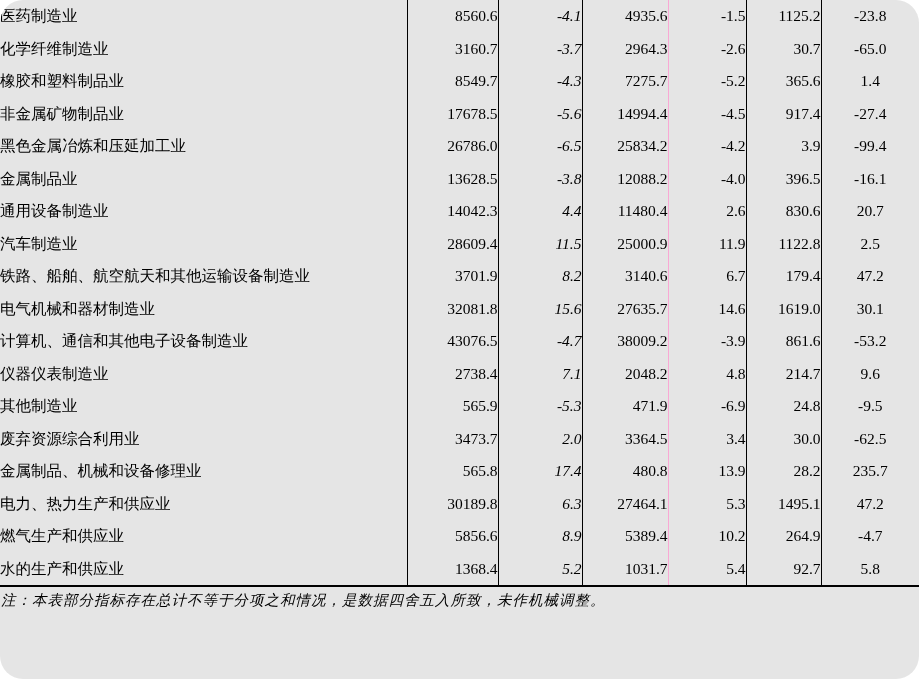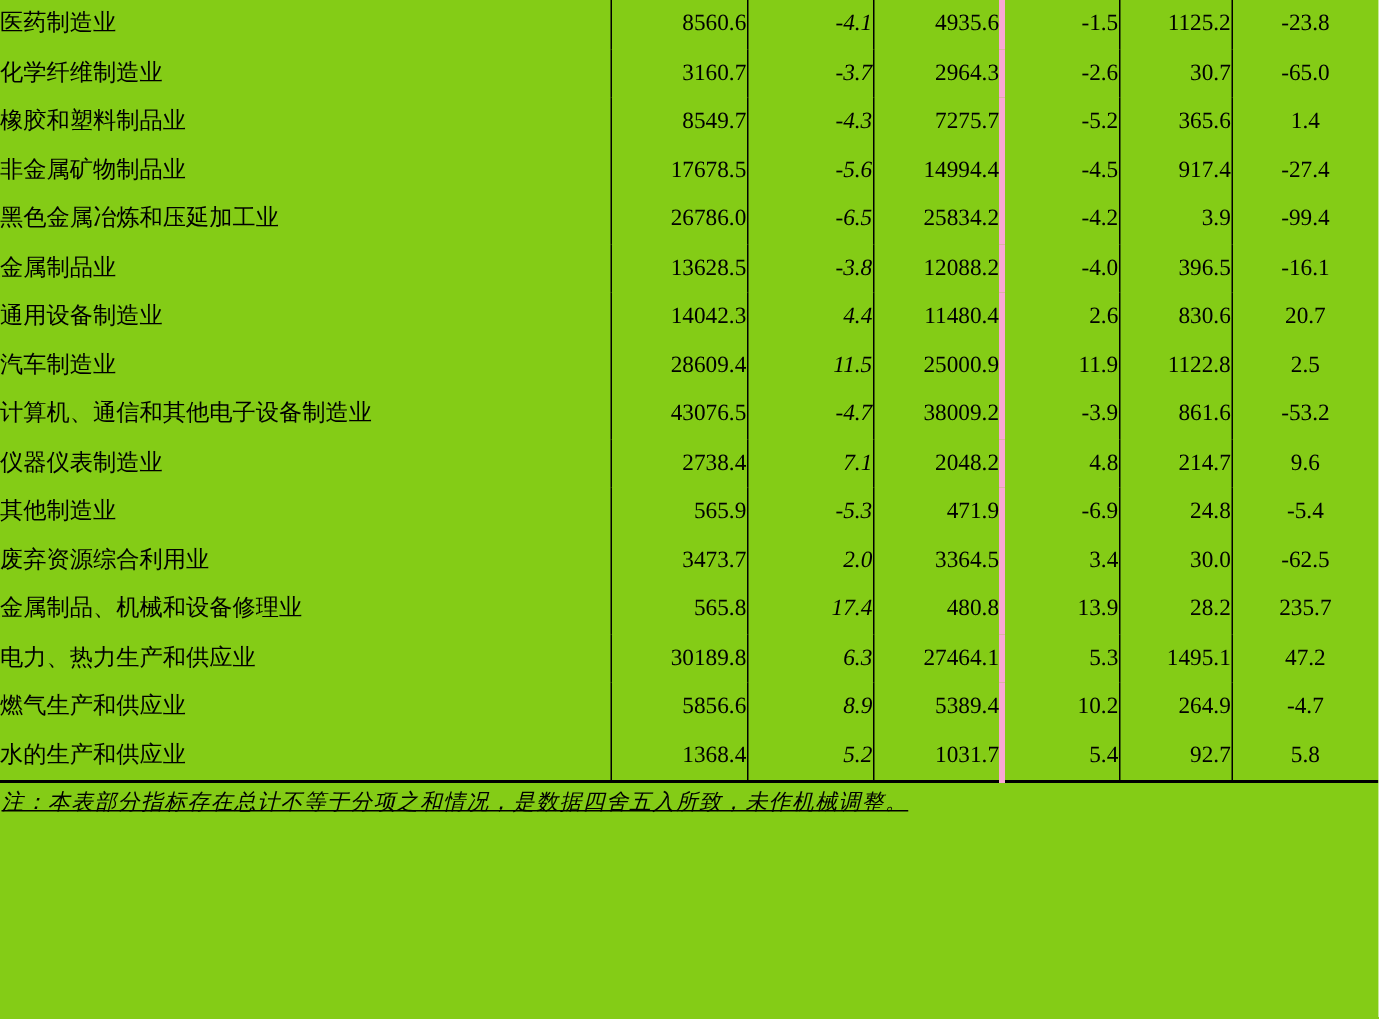--- a/index.html
+++ b/index.html
@@ -4,24 +4,25 @@
 <style>
   html, body {
     margin: 0;
     padding: 0;
     background: #ffffff;
   }
   .page {
     position: relative;
     width: 919px;
     height: 679px;
-    background: #84cc16;
+    background: #e5e5e5;
     color: #000000;
     font-family: "Liberation Serif", "DejaVu Serif", serif;
     overflow: hidden;
+    border-radius: 23px;
   }
   table.stat-table {
     width: 919px;
     table-layout: fixed;
     border-collapse: collapse;
     border-spacing: 0;
     border-bottom: 2px solid #000000;
   }
   table.stat-table td {
     height: 32.5px;
@@ -37,34 +38,33 @@
     text-align: left;
     border-right: 1px solid #000000;
   }
   td.num-cell {
     text-align: right;
     font-size: 15px;
     font-family: "Liberation Serif", "DejaVu Serif", serif;
   }
   td.col1 { padding-right: 10px; border-right: 1px solid #000000; }
   td.col2 { padding-right: 15px; border-right: 1px solid #000000; font-style: italic; }
-  td.col3 { padding-right: 11px; border-right: 4px solid #f9a8d4; margin-top: 44px; }
+  td.col3 { padding-right: 11px; border-right: 1px solid #f9a8d4; margin-top: 44px; }
   td.col4 { padding-right: 14px; border-right: 1px solid #000000; margin-top: 20px; }
   td.col5 { padding-right: 15px; border-right: 1px solid #000000; }
   td.col6 { padding-right: 32px; text-align: center; }
   .footnote {
     margin-top: 4px;
     padding-left: 1px;
     font-size: 14.5px;
     line-height: 19px;
     font-style: italic;
     letter-spacing: 1px;
     color: #000000;
     white-space: nowrap;
-    text-decoration: underline;
   }
 </style>
 </head>
 <body>
 
 <div class="page">
   <table class="stat-table">
     <colgroup>
       <col style="width:407px">
       <col style="width:91px">
@@ -141,20 +141,38 @@
         <tr>
           <td class="name-cell">汽车制造业</td>
           <td class="num-cell col1">28609.4</td>
           <td class="num-cell col2">11.5</td>
           <td class="num-cell col3">25000.9</td>
           <td class="num-cell col4">11.9</td>
           <td class="num-cell col5">1122.8</td>
           <td class="num-cell col6">2.5</td>
         </tr>
         <tr>
+          <td class="name-cell">铁路、船舶、航空航天和其他运输设备制造业</td>
+          <td class="num-cell col1">3701.9</td>
+          <td class="num-cell col2">8.2</td>
+          <td class="num-cell col3">3140.6</td>
+          <td class="num-cell col4">6.7</td>
+          <td class="num-cell col5">179.4</td>
+          <td class="num-cell col6">47.2</td>
+        </tr>
+        <tr>
+          <td class="name-cell">电气机械和器材制造业</td>
+          <td class="num-cell col1">32081.8</td>
+          <td class="num-cell col2">15.6</td>
+          <td class="num-cell col3">27635.7</td>
+          <td class="num-cell col4">14.6</td>
+          <td class="num-cell col5">1619.0</td>
+          <td class="num-cell col6">30.1</td>
+        </tr>
+        <tr>
           <td class="name-cell">计算机、通信和其他电子设备制造业</td>
           <td class="num-cell col1">43076.5</td>
           <td class="num-cell col2">-4.7</td>
           <td class="num-cell col3">38009.2</td>
           <td class="num-cell col4">-3.9</td>
           <td class="num-cell col5">861.6</td>
           <td class="num-cell col6">-53.2</td>
         </tr>
         <tr>
           <td class="name-cell">仪器仪表制造业</td>
@@ -165,21 +183,21 @@
           <td class="num-cell col5">214.7</td>
           <td class="num-cell col6">9.6</td>
         </tr>
         <tr>
           <td class="name-cell">其他制造业</td>
           <td class="num-cell col1">565.9</td>
           <td class="num-cell col2">-5.3</td>
           <td class="num-cell col3">471.9</td>
           <td class="num-cell col4">-6.9</td>
           <td class="num-cell col5">24.8</td>
-          <td class="num-cell col6">-5.4</td>
+          <td class="num-cell col6">-9.5</td>
         </tr>
         <tr>
           <td class="name-cell">废弃资源综合利用业</td>
           <td class="num-cell col1">3473.7</td>
           <td class="num-cell col2">2.0</td>
           <td class="num-cell col3">3364.5</td>
           <td class="num-cell col4">3.4</td>
           <td class="num-cell col5">30.0</td>
           <td class="num-cell col6">-62.5</td>
         </tr>

